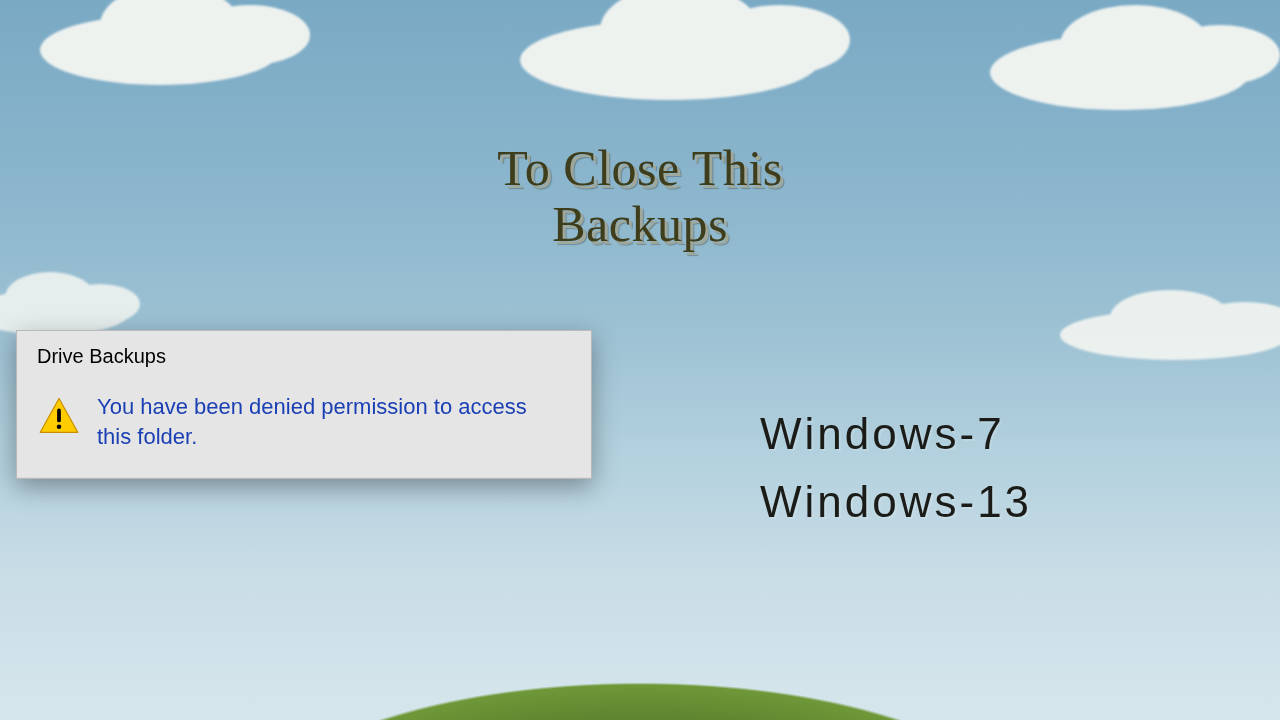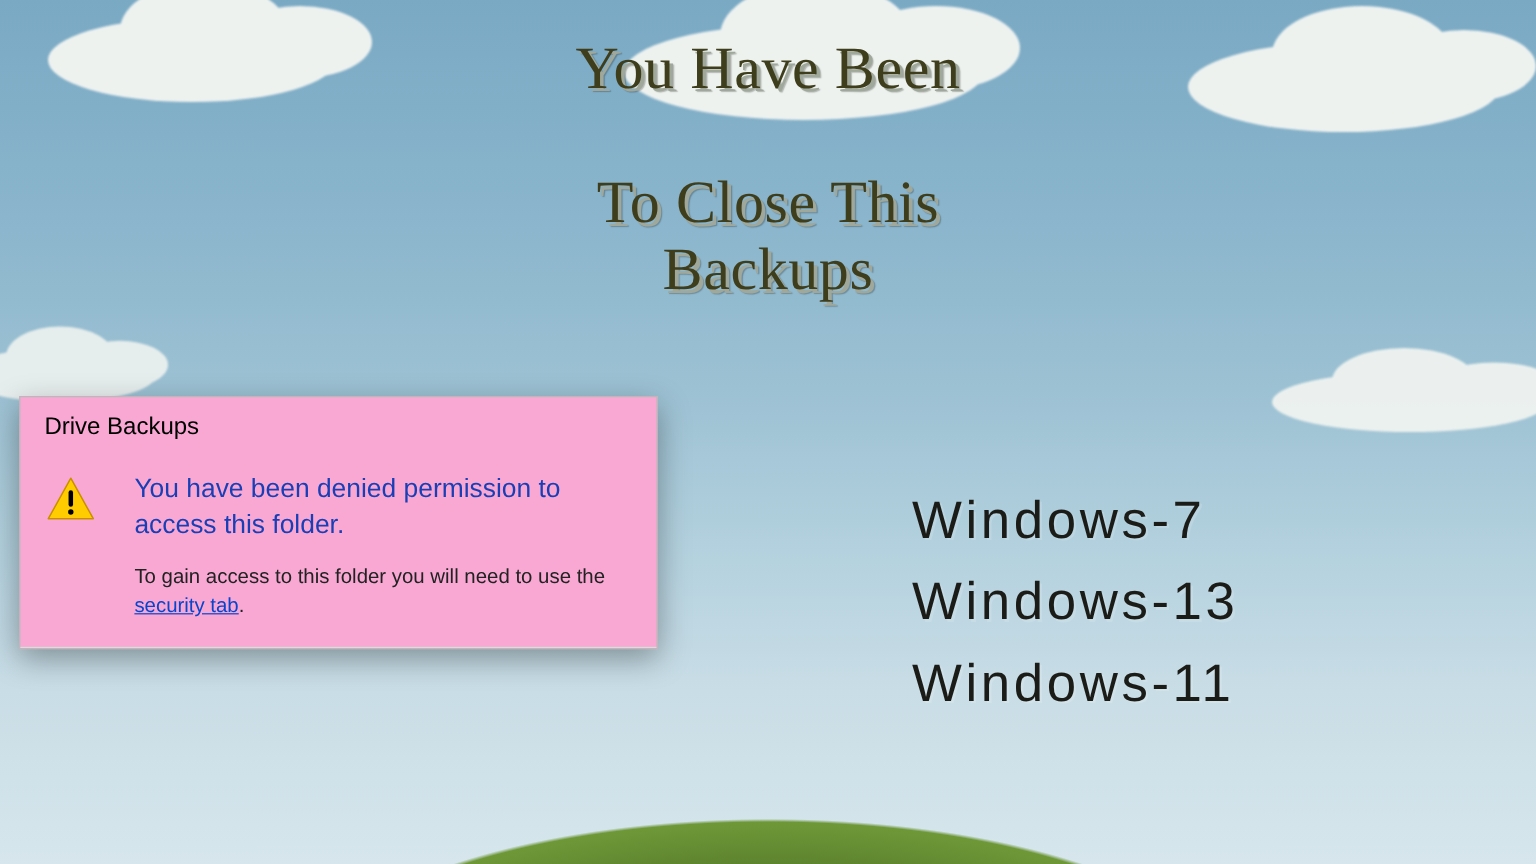--- a/index.html
+++ b/index.html
@@ -50,37 +50,37 @@
     font-size:44px; line-height:1.55;
     letter-spacing:3px;
     color:#1b1c18;
     text-shadow: 2px 2px 0 rgba(255,255,255,.15);
   }
   .os-list div { white-space:nowrap; }
 
   
   .dialog {
     position:absolute; left:16px; top:330px;
-    width:532px;
-    background:#f9a8d4;
+    width:576px;
+    background:#e5e5e5;
     border:1px solid #b9b9b9;
     box-shadow: 0 8px 24px rgba(0,0,0,.35);
     font-family:"Segoe UI", Tahoma, sans-serif;
     color:#222;
   }
   .dialog-title {
     padding:14px 20px 6px 20px;
     font-size:20px;
     font-weight:400;
     color:#000;
   }
   .dialog-body {
     display:flex;
     padding:18px 24px 8px 22px;
-    gap:29px;
+    gap:14px;
   }
   .dialog-icon { flex:0 0 44px; padding-top:4px; }
   .dialog-text { flex:1; }
   .dialog-main {
     color:#1a3fb5;
     font-size:22px;
     line-height:1.35;
     margin-bottom:18px;
   }
   .dialog-sub {
@@ -119,43 +119,39 @@
 
 <div class="wallpaper">
   <div class="cloud c1"></div>
   <div class="cloud c2"></div>
   <div class="cloud c3"></div>
   <div class="cloud c4"></div>
   <div class="cloud c5"></div>
 </div>
 
 <div class="headline">
-  <span>You Have Been</span><br>
+  <br>
   <br>
   <span>To Close This</span><br>
   <span>Backups</span>
 </div>
 
 <div class="os-list">
   <div>Windows-7</div>
   <div>Windows-13</div>
-  <div>Windows-11</div>
 </div>
 
 <div class="dialog">
   <div class="dialog-title">Drive Backups</div>
   <div class="dialog-body">
     <div class="dialog-icon">
       <svg class="warn-svg" viewBox="0 0 64 64">
         <polygon points="32,4 62,58 2,58" fill="#ffcc00" stroke="#c98f00" stroke-width="2" stroke-linejoin="round"></polygon>
         <rect x="29" y="20" width="6" height="22" rx="3" fill="#000"></rect>
         <circle cx="32" cy="49" r="3.6" fill="#000"></circle>
       </svg>
     </div>
     <div class="dialog-text">
       <div class="dialog-main">You have been denied permission to access this folder.</div>
-      <div class="dialog-sub">
-        <span>To gain access to this folder you will need to use the </span><span class="dialog-link">security tab</span><span>.</span>
-      </div>
     </div>
   </div>
   <div class="dialog-sep"></div>
 </div>
 
 </body></html>

